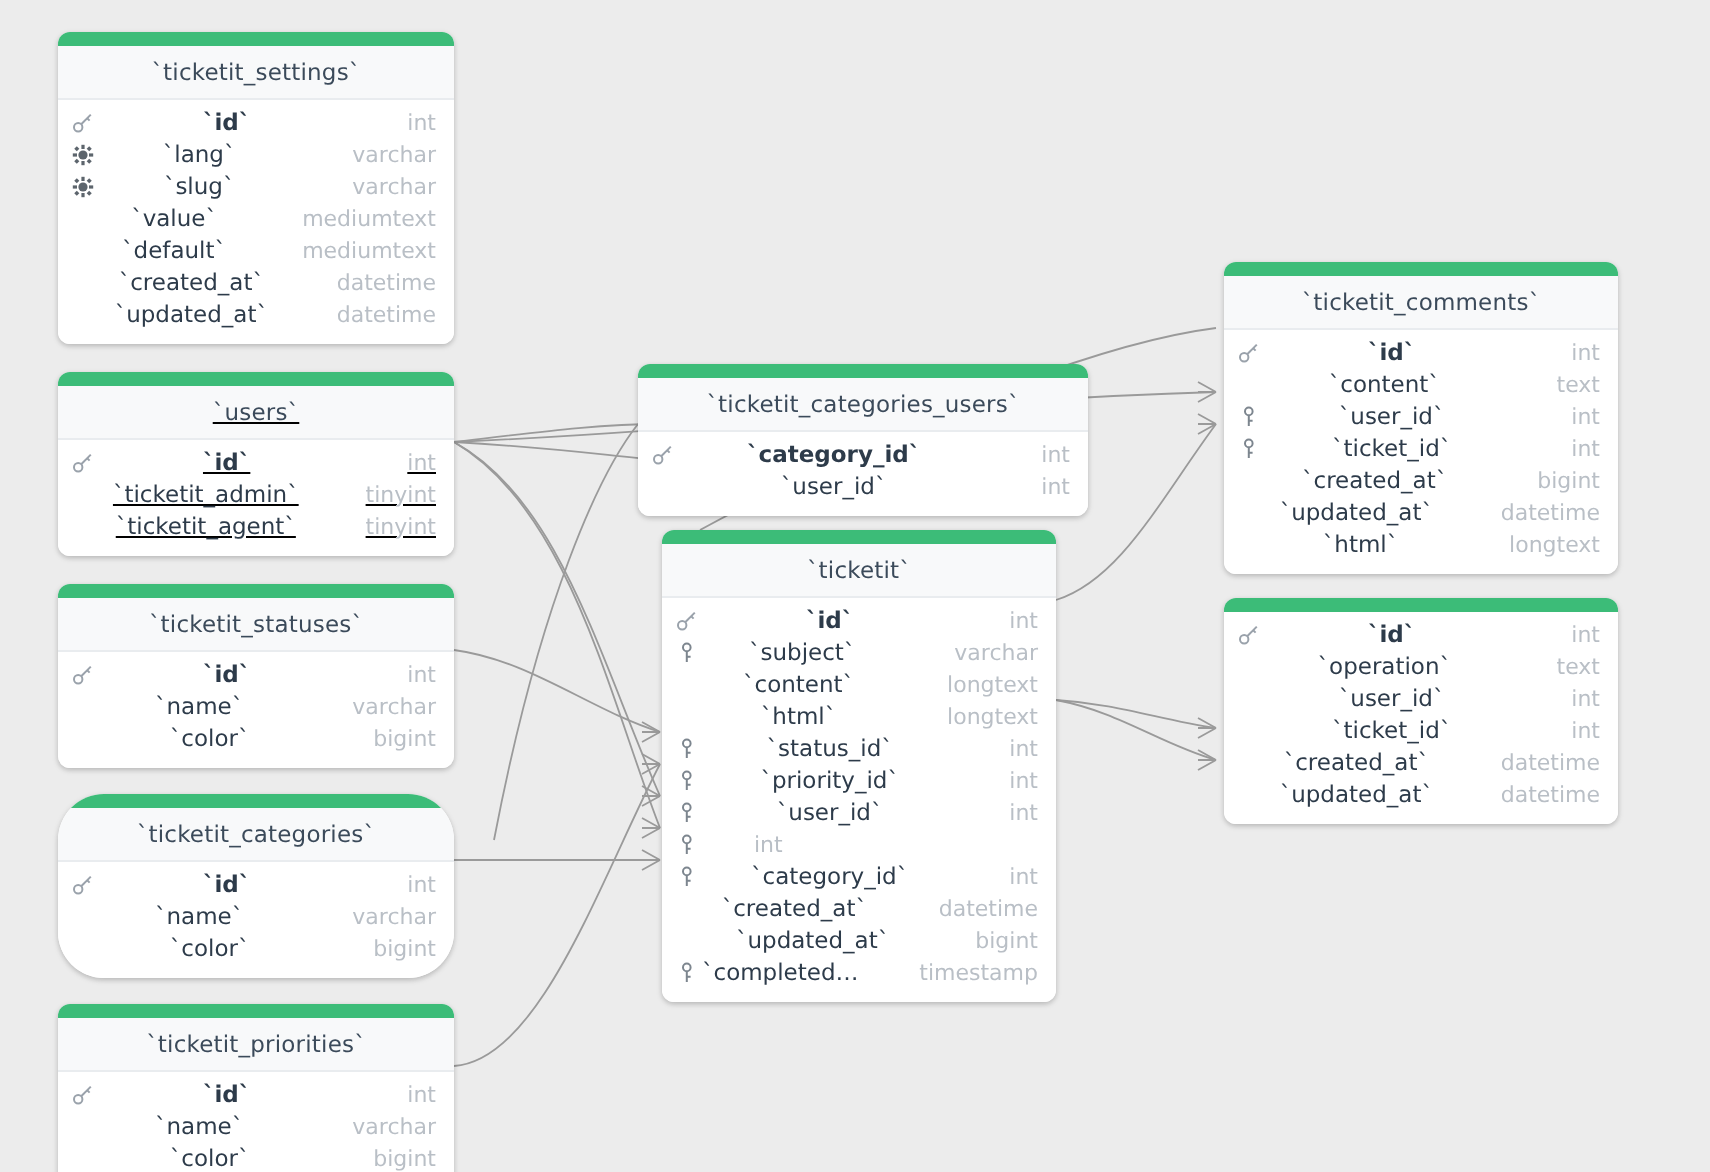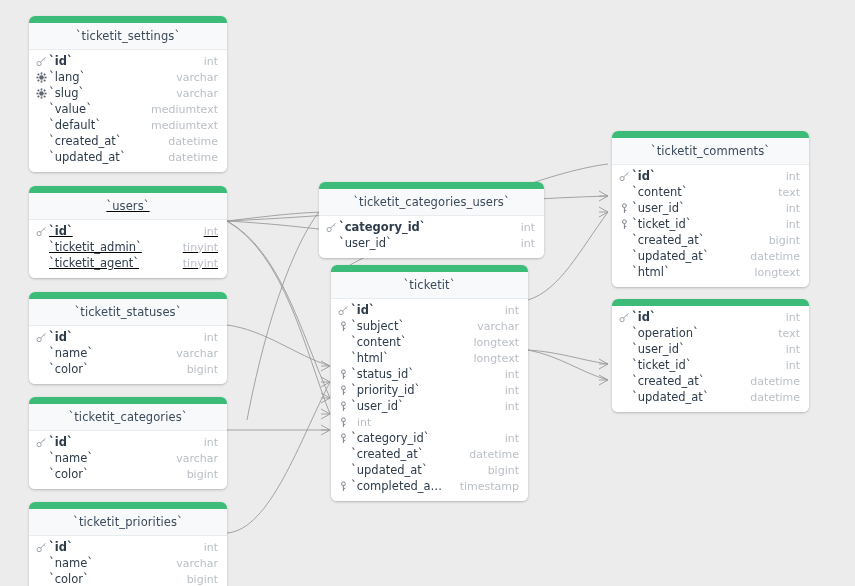--- a/index.html
+++ b/index.html
@@ -23,37 +23,37 @@
   .tbl-title{
     background:#f8f9fa;
     color:#3b4a5a;
     font-size:11.5px;
     text-align:center;
     padding:6px 8px 6px 8px;
     border-bottom:1px solid #e9ecef;
     letter-spacing:.1px;
     white-space:nowrap;
   }
-  .tbl-body{background:#fff;padding:3px 0 7px 0;}
+  .tbl-body{background:#fff;padding:3px 0 7px 0;text-align:center;}
   .fld-row{
     display:flex;align-items:center;
     height:16px;
     padding:0 9px 0 6px;
     font-size:11.5px;
     white-space:nowrap;
   }
   .fld-ico{
     width:13px;min-width:13px;height:13px;
     display:flex;align-items:center;justify-content:center;
     margin-right:1px;
   }
   .fld-ico svg{display:block;}
   .fld-name{color:#2d3b4a;flex:1 1 auto;overflow:hidden;text-overflow:ellipsis;}
   .fld-name.pk{font-weight:bold;}
-  .fld-type{color:#b9bfc6;margin-left:6px;font-size:11px;}
+  .fld-type{color:#b9bfc6;margin-left:26px;font-size:11px;}
 </style>
 </head>
 <body>
 
 <div id="canvas">
 
   <svg id="edges" viewBox="0 0 855 586" xmlns="http://www.w3.org/2000/svg">
       <path d="M227,221 C270,216 300,212 330,212" fill="none" stroke="#9a9a9a" stroke-width="0.9"></path>
       <path d="M227,221 C280,224 305,228 330,230" fill="none" stroke="#9a9a9a" stroke-width="0.9"></path>
       <path d="M227,221 C380,214 470,200 608,196" fill="none" stroke="#9a9a9a" stroke-width="0.9"></path>
@@ -209,21 +209,21 @@
             <span class="fld-name">`name`</span>
             <span class="fld-type">varchar</span>
           </div>
           <div class="fld-row">
             <span class="fld-ico"></span>
             <span class="fld-name">`color`</span>
             <span class="fld-type">bigint</span>
           </div>
         </div>
       </div>
-      <div class="table-card" style="left: 29px; top: 397px; width: 198px;">
+      <div class="table-card" style="left: 29px; top: 397px; width: 198px; border-radius: 23px;">
         <div class="tbl-accent"></div>
         <div class="tbl-title">`ticketit_categories`</div>
         <div class="tbl-body">
           <div class="fld-row">
             <span class="fld-ico">
               <svg width="11" height="11" viewBox="0 0 11 11">
                 <g fill="none" stroke="#9aa2ab" stroke-width="1">
                   <circle cx="3.1" cy="7.6" r="2.1"></circle>
                   <path d="M4.6 6.1 L9.4 1.3"></path>
                   <path d="M7.6 3.1 L8.8 4.3"></path>

